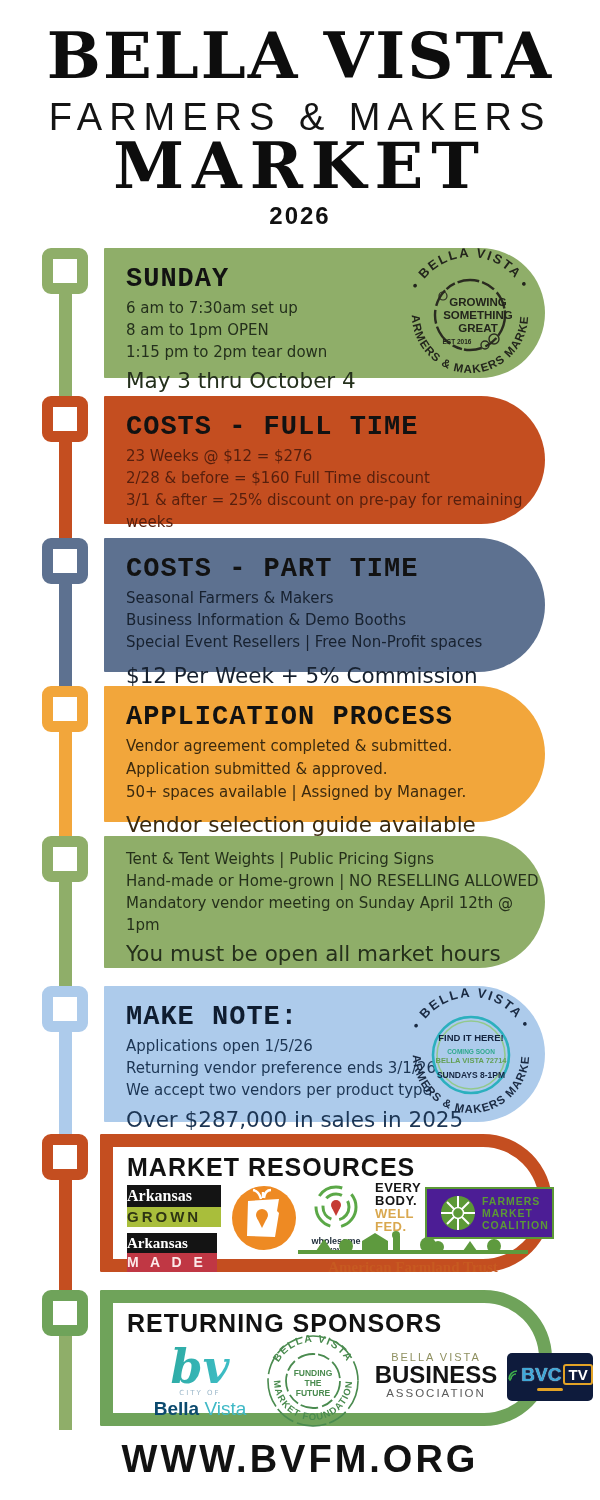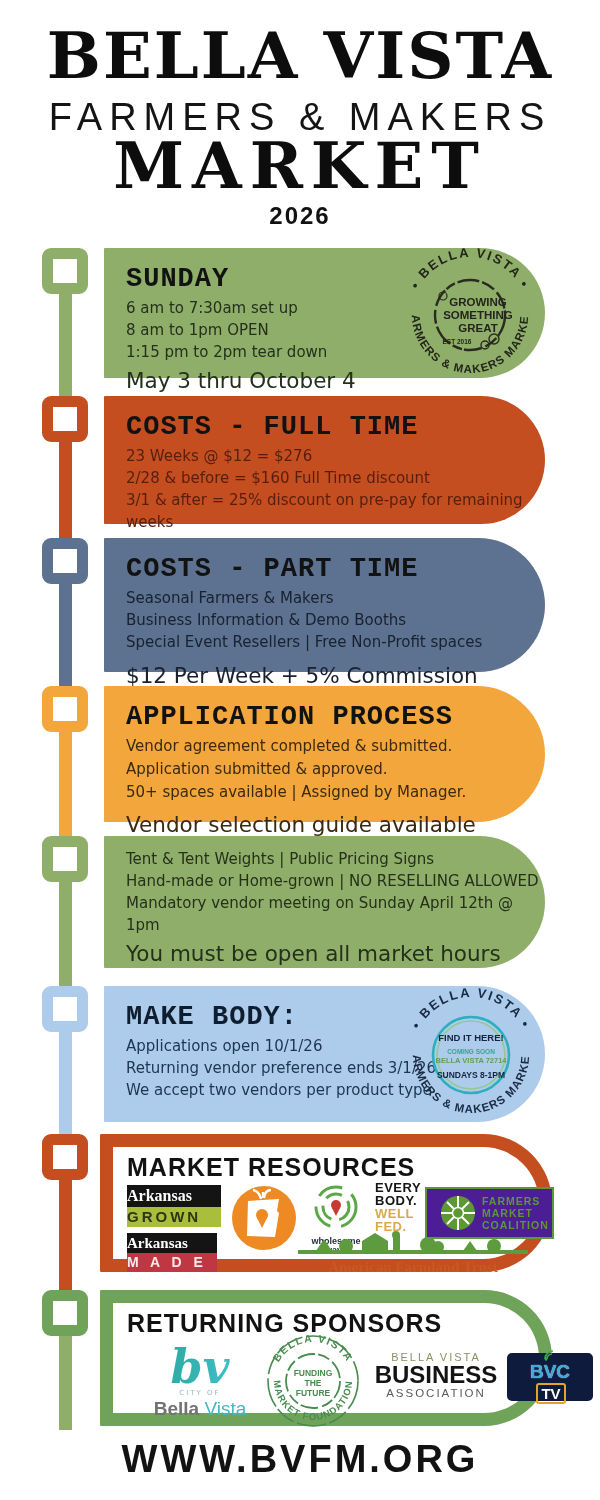--- a/index.html
+++ b/index.html
@@ -82,30 +82,30 @@
   #lg-aft{top:84px;left:150px;width:300px;text-align:center;}
   #lg-aft .name{font-family:"Liberation Serif",serif;font-weight:700;font-size:15px;color:#C75A21;}
 
   
   #lg-bv{top:42px;left:32px;width:110px;text-align:center;}
   #lg-bv .mono{font-family:"DejaVu Serif",serif;font-style:italic;font-weight:700;font-size:46px;
                line-height:44px;background:linear-gradient(100deg,#27A395,#45C6D6);
                -webkit-background-clip:text;background-clip:text;color:transparent;}
   #lg-bv .cityof{font-size:7px;letter-spacing:2px;color:#9bb7c9;line-height:9px;}
   #lg-bv .bvname{font-family:"Liberation Sans",sans-serif;font-size:19px;color:#3FB9C6;}
-  #lg-bv .bvname b{color:#737373;}
+  #lg-bv .bvname b{color:#0c4a6e;}
   #lg-found{top:30px;left:152px;}
   #lg-bvba{top:48px;left:258px;width:130px;text-align:center;}
   #lg-bvba .t1{font-family:"Liberation Sans",sans-serif;font-size:11px;letter-spacing:2px;color:#8f9060;}
   #lg-bvba .t2{font-family:"Liberation Sans",sans-serif;font-weight:800;font-size:24px;
                line-height:24px;color:#141414;letter-spacing:0px;}
   #lg-bvba .t3{font-family:"Liberation Sans",sans-serif;font-size:11.5px;letter-spacing:2px;color:#5a5a5a;}
   #lg-bvctv{top:50px;left:394px;width:86px;height:48px;background:#0E1B3C;border-radius:5px;
             display:flex;flex-direction:column;align-items:center;justify-content:center;position:absolute;}
-  #lg-bvctv .row{display:flex;align-items:center;flex-direction:column;}
+  #lg-bvctv .row{display:flex;align-items:center;}
   #lg-bvctv .bvc{font-family:"Liberation Sans",sans-serif;font-weight:800;font-size:19px;
                  color:#3FA8D8;text-shadow:0 0 1px #fff;}
   #lg-bvctv .tv{font-family:"Liberation Sans",sans-serif;font-weight:800;font-size:15px;
                 color:#fff;border:2px solid #E3A326;border-radius:3px;padding:0 3px;margin-left:2px;}
   #lg-bvctv .stand{width:26px;height:3px;background:#E3A326;margin-top:2px;border-radius:2px;}
 
   
   #footer{position:absolute;top:1438px;width:600px;text-align:center;
           font-family:"Liberation Sans",sans-serif;font-weight:800;font-size:38px;
           letter-spacing:3px;color:#121212;}
@@ -196,24 +196,25 @@
   </div>
 
   <div class="sec" id="sec-gear">
     <div class="ln">Tent &amp; Tent Weights | Public Pricing Signs</div>
     <div class="ln">Hand-made or Home-grown | NO RESELLING ALLOWED</div>
     <div class="ln">Mandatory vendor meeting on Sunday April 12th @ 1pm</div>
     <div class="big">You must be open all market hours</div>
   </div>
 
   <div class="sec" id="sec-note">
-    <h2>MAKE BODY:</h2>
-    <div class="ln">Applications open 10/1/26</div>
+    <h2>MAKE NOTE:</h2>
+    <div class="ln">Applications open 1/5/26</div>
     <div class="ln">Returning vendor preference ends 3/1/26</div>
     <div class="ln">We accept two vendors per product type</div>
+    <div class="big">Over $287,000 in sales in 2025</div>
 
     <svg class="badge" style="top:-2px;left:296px;" width="142" height="142" viewBox="0 0 142 142">
       <defs>
         <path id="b2top" d="M 13 71 A 58 58 0 0 1 129 71"></path>
         <path id="b2bot" d="M 13 71 A 58 58 0 0 0 129 71"></path>
       </defs>
       <circle cx="71" cy="71" r="38" fill="none" stroke="#2CB0BE" stroke-width="2.6"></circle>
       <circle cx="71" cy="71" r="34" fill="none" stroke="#93C98C" stroke-width="1.6"></circle>
       <text font-size="13" font-weight="bold" fill="#1a2a42" letter-spacing="2">
         <textPath href="#b2top" startOffset="50%" text-anchor="middle">• BELLA VISTA •</textPath>

